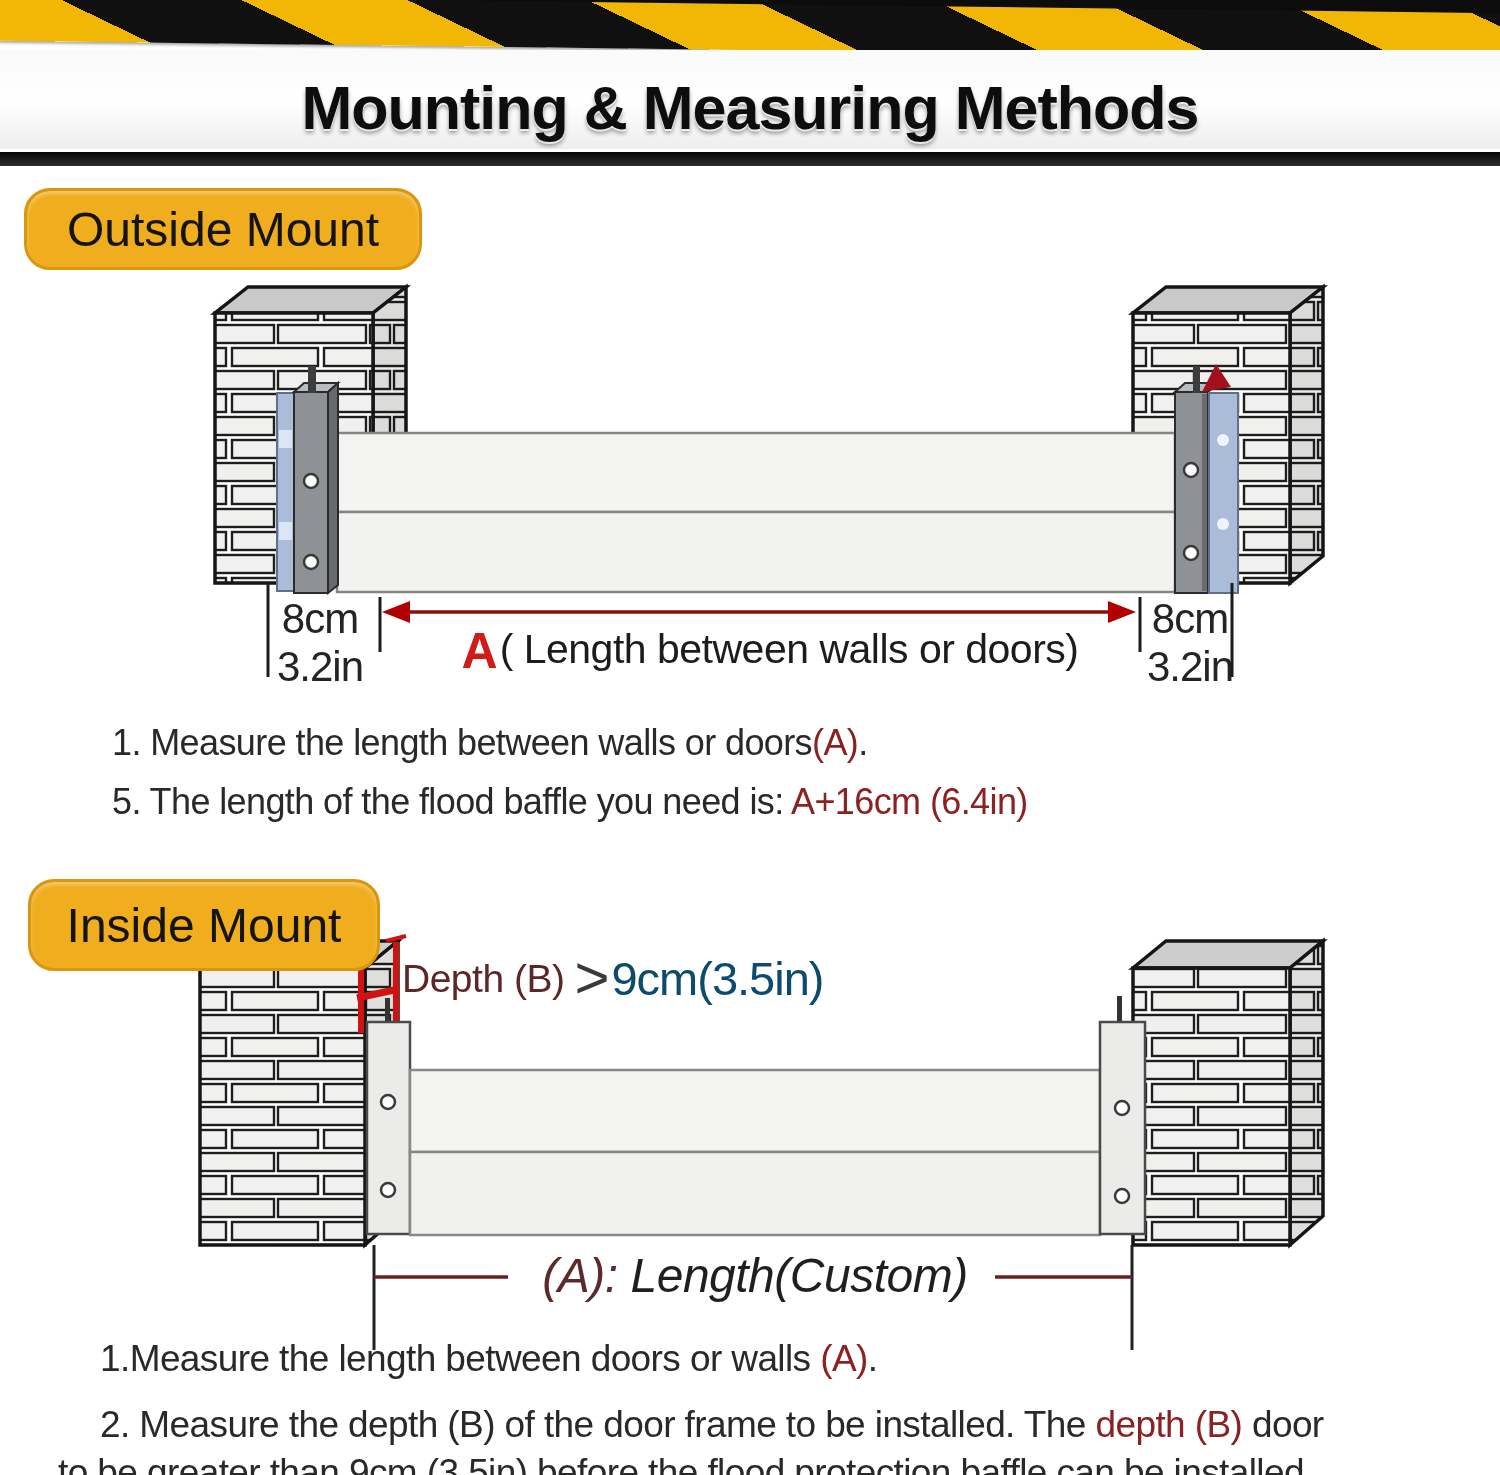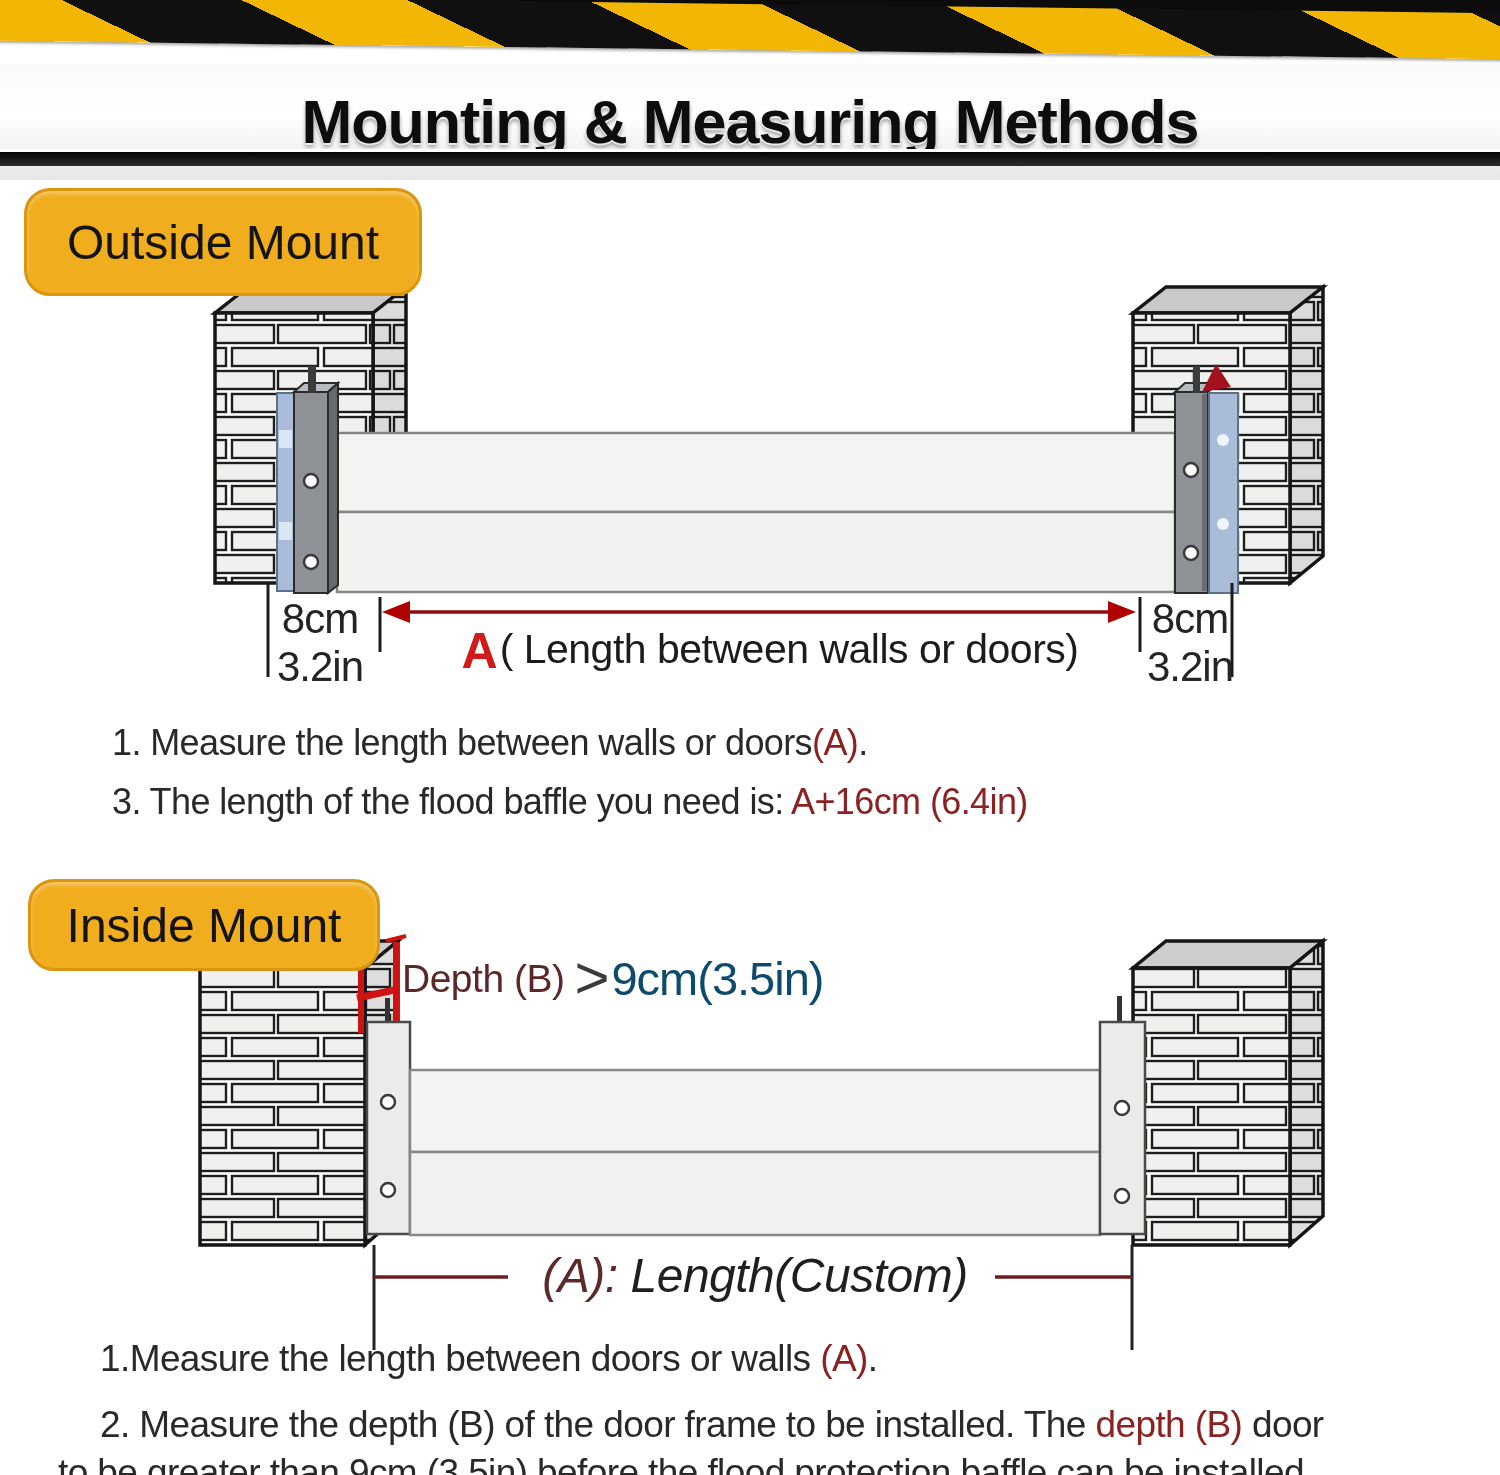--- a/index.html
+++ b/index.html
@@ -5,33 +5,33 @@
   * { margin:0; padding:0; box-sizing:border-box; }
   body { background:#ffffff; font-family:"Liberation Sans", sans-serif; }
   .stage { position:relative; width:1500px; height:1475px; background:#ffffff; overflow:hidden; }
 
   
   .banner { position:absolute; left:0; top:0; width:1500px; height:166px; }
   .banner-black-top { position:absolute; left:0; top:0; width:100%; height:14px; background:#0c0c0c; }
   .hazard { position:absolute; left:-20px; top:4px; width:1540px; height:46px;
             background:repeating-linear-gradient(25deg, #f2b705 0 72px, #101010 72px 150px);
             transform:rotate(0.7deg); box-shadow:0 2px 3px rgba(0,0,0,.35); }
-  .title-band { position:absolute; left:0; top:64px; width:100%; height:116px;
+  .title-band { position:absolute; left:0; top:50px; width:100%; height:116px;
             background:linear-gradient(180deg,#fafafa 0%, #ffffff 45%, #e7e7e7 100%);
             display:flex; align-items:center; justify-content:center; }
   .page-title { font-size:61px; font-weight:bold; letter-spacing:-1px; color:#0d0d0d;
             text-shadow:0 2px 0 rgba(255,255,255,.75), 0 4px 4px rgba(0,0,0,.38); }
   .banner-black-bottom { position:absolute; left:0; top:149px; width:100%; height:17px;
             background:linear-gradient(180deg,#050505,#2e2e2e); border-top:3px solid #ffffff; }
 
   
   .badge { position:absolute; background:#f0ad1d; border:3px solid #d9960e; border-radius:26px;
            display:flex; align-items:center; justify-content:center;
            font-size:48px; color:#141414; box-shadow:inset 0 3px 4px rgba(255,255,255,.35); }
-  .badge-outside { left:24px; top:188px; width:398px; height:108px; }
+  .badge-outside { left:24px; top:188px; width:398px; height:82px; }
   .badge-inside  { left:28px; top:879px; width:352px; height:92px; }
 
   
   svg.art { position:absolute; left:0; top:0; width:1500px; height:1475px; }
 
   
   .lbl { position:absolute; color:#1c1c1c; white-space:nowrap; }
   .dim-pair { text-align:center; line-height:1.0; font-size:42px; letter-spacing:-1px; color:#242424; }
   .dim-pair .inch { display:block; margin-top:6px; }
   .span-label-1 { left:430px; top:626px; width:680px; display:flex; justify-content:center; align-items:flex-start; }
@@ -211,21 +211,21 @@
   </div>
   <div class="lbl span-label-1">
     <span class="em">A</span>
     <span class="rest">( Length between walls or doors)</span>
   </div>
   <div class="steps steps-outside">
     <div class="line">
       <span>1. Measure the length between walls or doors</span><span class="em">(A)</span><span>.</span>
     </div>
     <div class="line">
-      <span>3. The length of the flood baffle you need is: </span><span class="em">A+16cm (6.4in)</span><span></span>
+      <span>5. The length of the flood baffle you need is: </span><span class="em">A+16cm (6.4in)</span><span></span>
     </div>
   </div>
 
   <div class="lbl depth-label">
     <span class="d-text">Depth (B)</span>
     <span class="d-gt">&gt;</span>
     <span class="d-val">9cm(3.5in)</span>
   </div>
   <div class="lbl span-label-2">
     <span class="em">(A):</span><span class="rest"> Length(Custom)</span>

